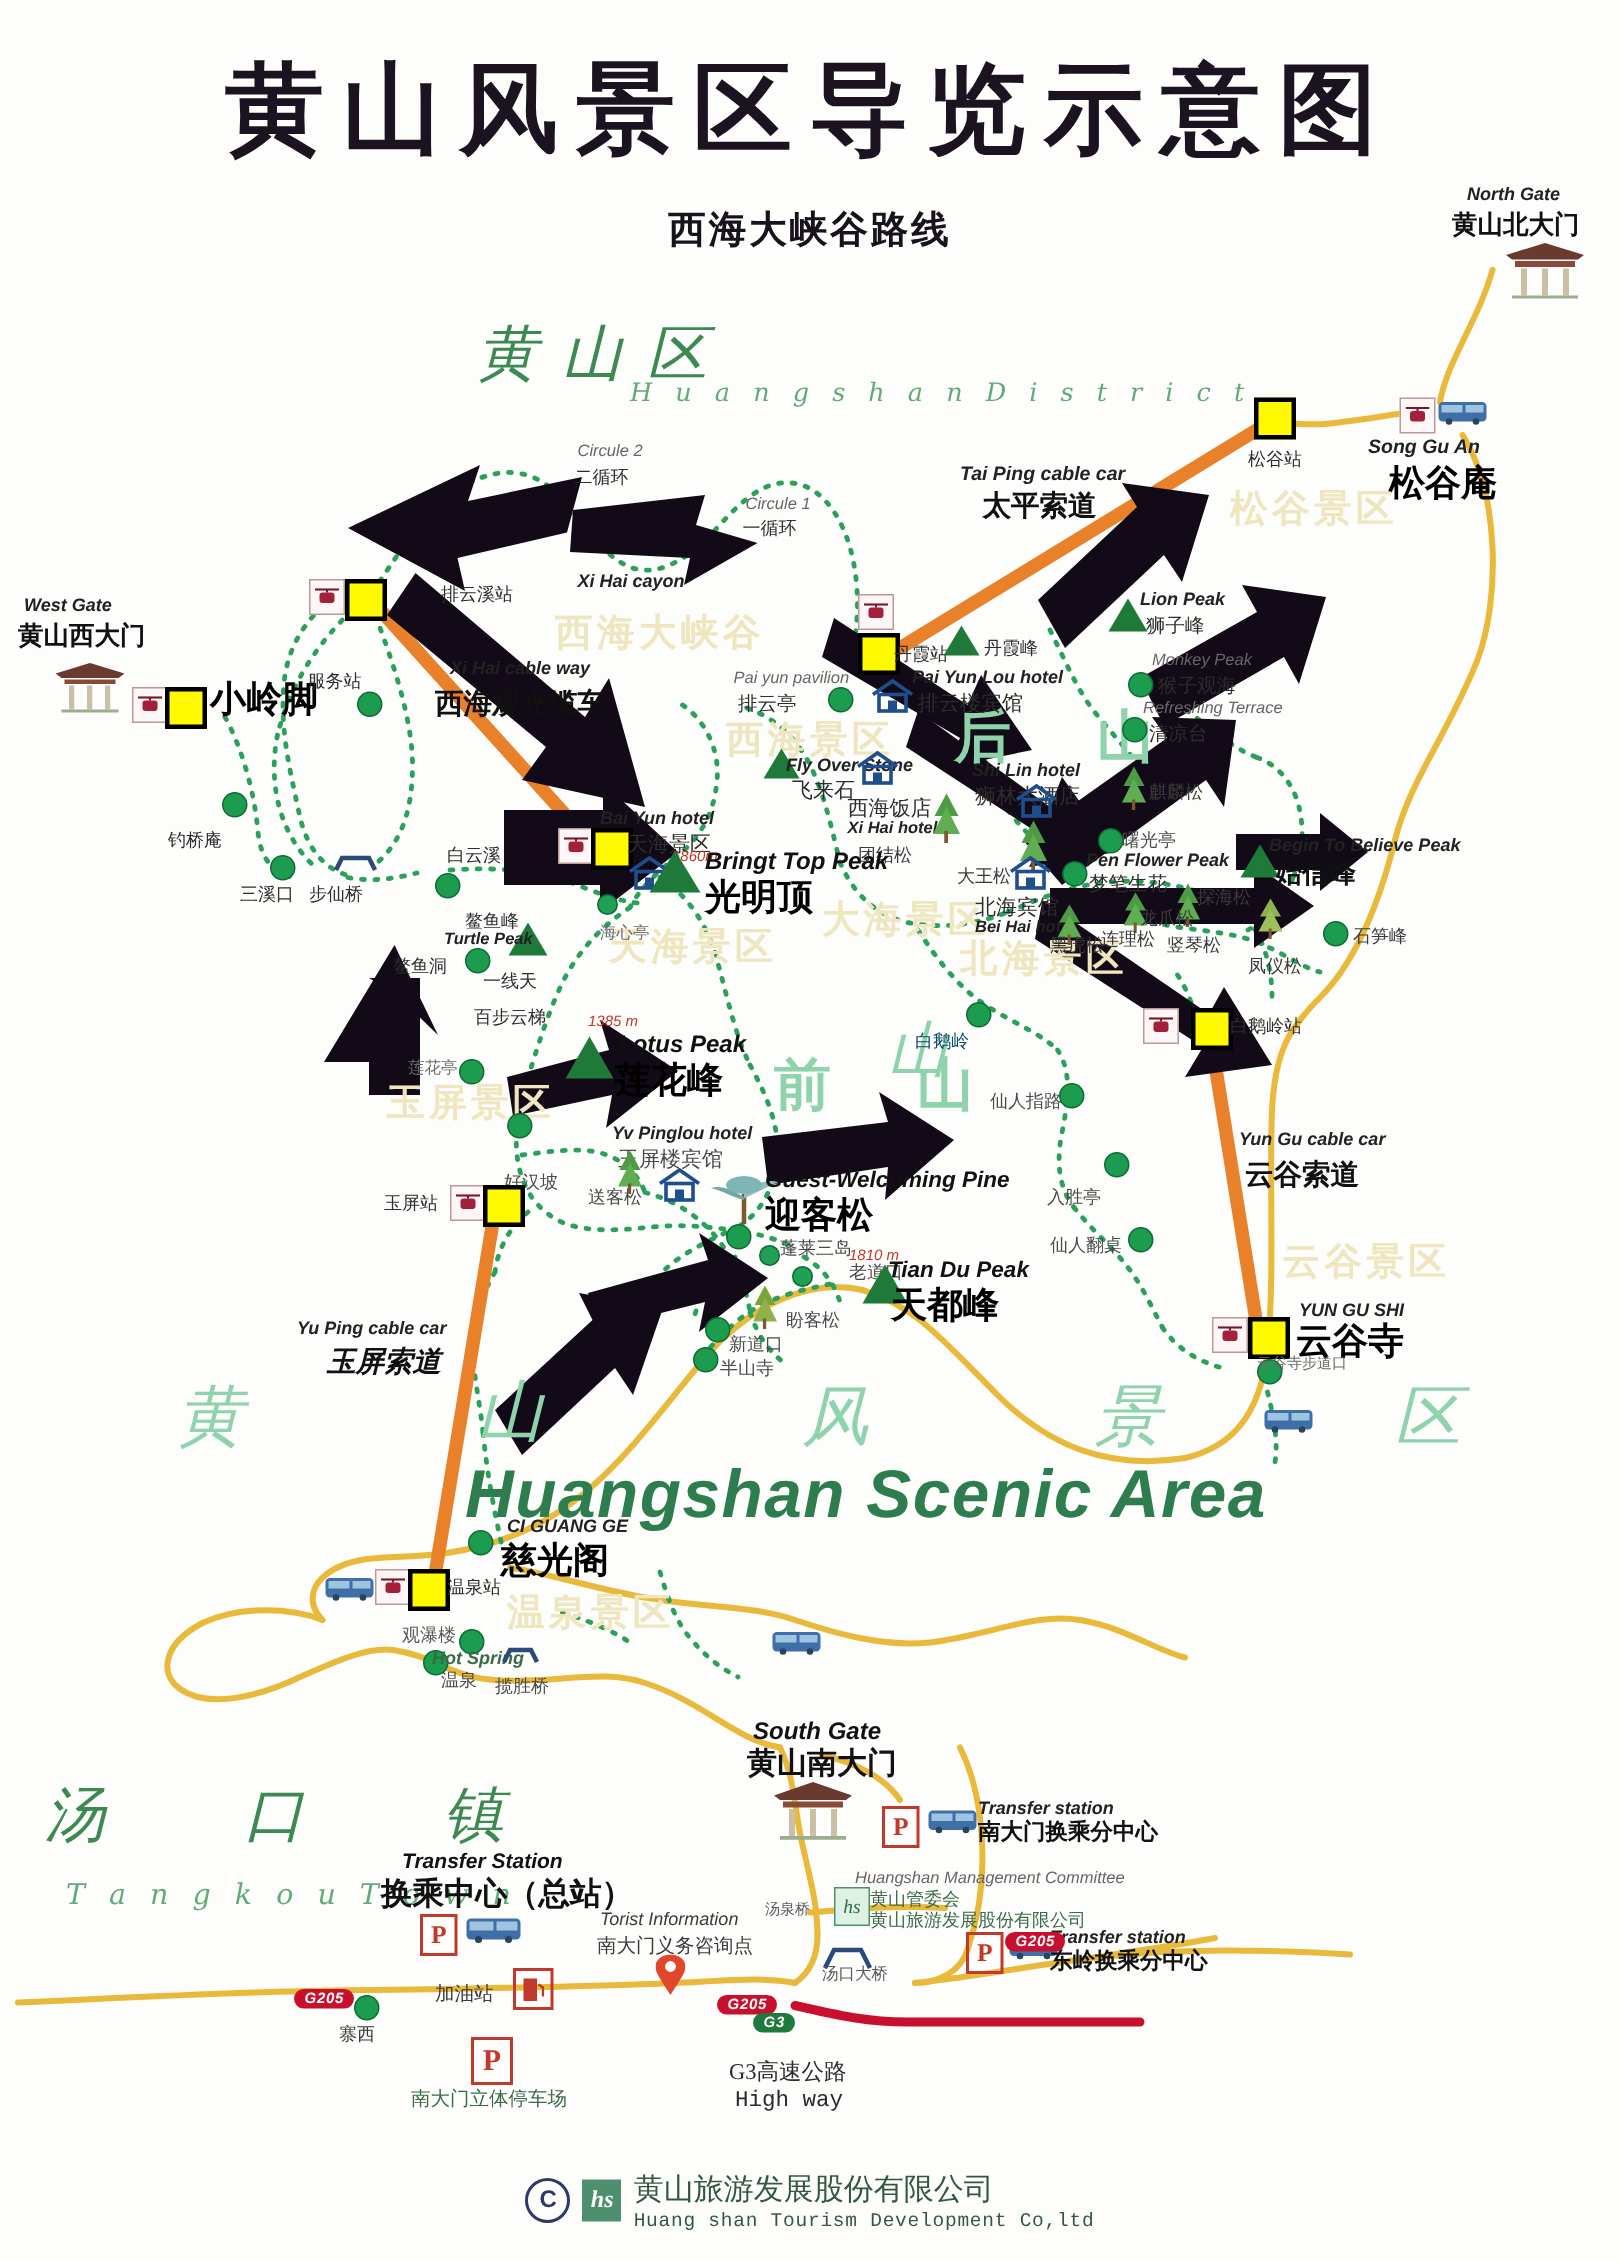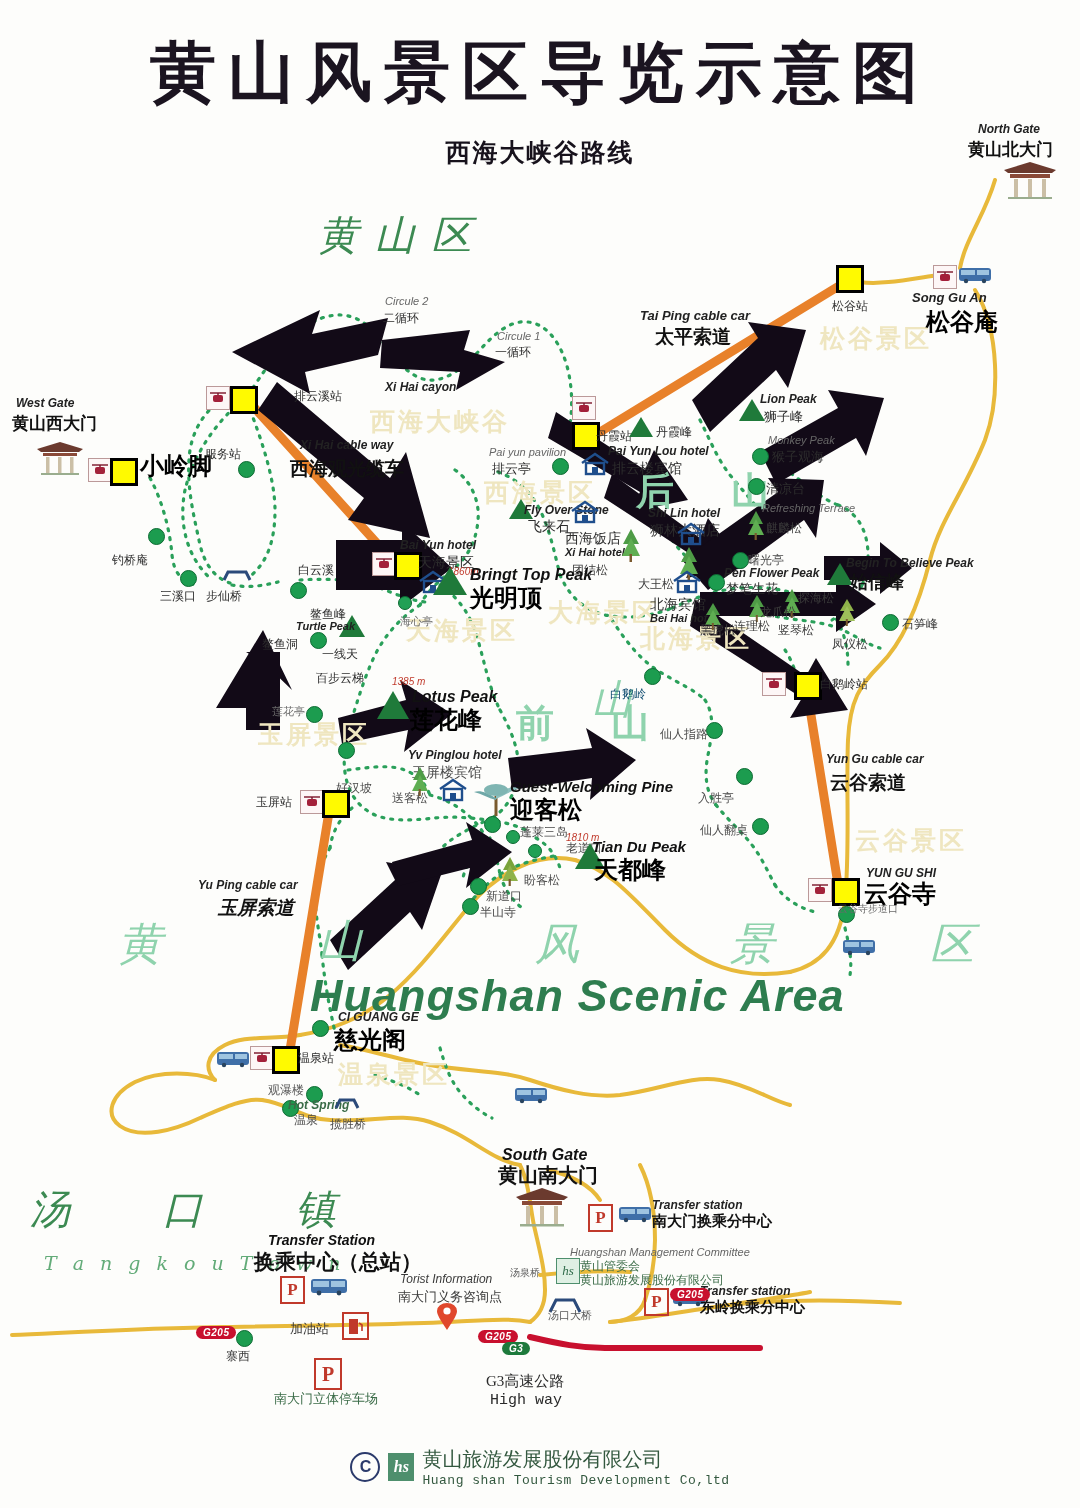--- a/index.html
+++ b/index.html
@@ -174,20 +174,21 @@
       <polygon points="760,452 838,408 828,390 884,398 866,456 856,438 776,484"></polygon>
       <polygon points="692,400 758,338 748,322 806,330 788,388 776,370 710,432"></polygon>
       <polygon points="695,600 806,676 816,658 848,710 790,718 802,698 690,626"></polygon>
       <polygon points="682,560 778,492 768,478 824,480 816,538 804,520 708,590"></polygon>
       <polygon points="700,592 836,592 836,576 876,604 836,632 836,616 700,616"></polygon>
       <polygon points="824,556 880,556 880,542 912,568 880,594 880,580 824,580"></polygon>
     </g>
   </svg>
 
   <div class="abs wm-big-cn" style="left:318px;top:208px;">黄  山            区</div>
+  <div class="abs wm-lat" style="left:420px;top:252px;">H u a n g s h a n   D i s t r i c t</div>
 
   <div class="abs wm-lat" style="left:44px;top:1252px;font-size:19px;">T a n g k o u  T o w n</div>
   <div class="abs wm-big-cn" style="left:30px;top:1182px;letter-spacing:40px;">汤  口  镇</div>
 
   <div class="abs mtn-char" style="left:118px;top:915px;">黄</div>
   <div class="abs mtn-char" style="left:318px;top:912px;">山</div>
   <div class="abs mtn-char" style="left:535px;top:915px;">风</div>
   <div class="abs mtn-char" style="left:730px;top:915px;">景</div>
   <div class="abs mtn-char" style="left:930px;top:915px;">区</div>
   <div class="abs scenic-big" style="left:310px;top:970px;">Huangshan Scenic Area</div>
@@ -495,21 +496,21 @@
       </svg>
   </div>
   <div class="abs lbl-en" style="left:760px;top:392px;font-size:12px;">Lion Peak</div>
   <div class="abs lbl-cn-s" style="left:764px;top:408px;font-size:13px;">狮子峰</div>
 
   <div class="abs dot" style="left:752px;top:448px;"></div>
   <div class="abs lbl-grey" style="left:768px;top:434px;font-style:italic;">Monkey Peak</div>
   <div class="abs lbl-cn-s" style="left:772px;top:448px;font-size:13px;">猴子观海</div>
 
   <div class="abs dot" style="left:748px;top:478px;"></div>
-  <div class="abs lbl-grey" style="left:762px;top:466px;font-style:italic;margin-top:36px;">Refreshing Terrace</div>
+  <div class="abs lbl-grey" style="left:762px;top:466px;font-style:italic;">Refreshing Terrace</div>
   <div class="abs lbl-cn-s" style="left:766px;top:480px;font-size:13px;">清凉台</div>
 
   <div class="abs lbl-en" style="left:648px;top:506px;">Shi Lin hotel</div>
   <div class="abs lbl-cn-s" style="left:650px;top:522px;font-size:14px;">狮林大酒店</div>
   <div class="abs hotel" style="left:676px;top:522px;">
     <svg width="30" height="24" viewBox="0 0 30 24">
         <path d="M2 11 L15 2 L28 11" fill="none" stroke="#1f4e8c" stroke-width="2.4"></path>
         <rect x="6" y="11" width="18" height="11" fill="none" stroke="#1f4e8c" stroke-width="2.4"></rect>
         <rect x="12" y="15" width="6" height="7" fill="#1f4e8c"></rect>
       </svg>

